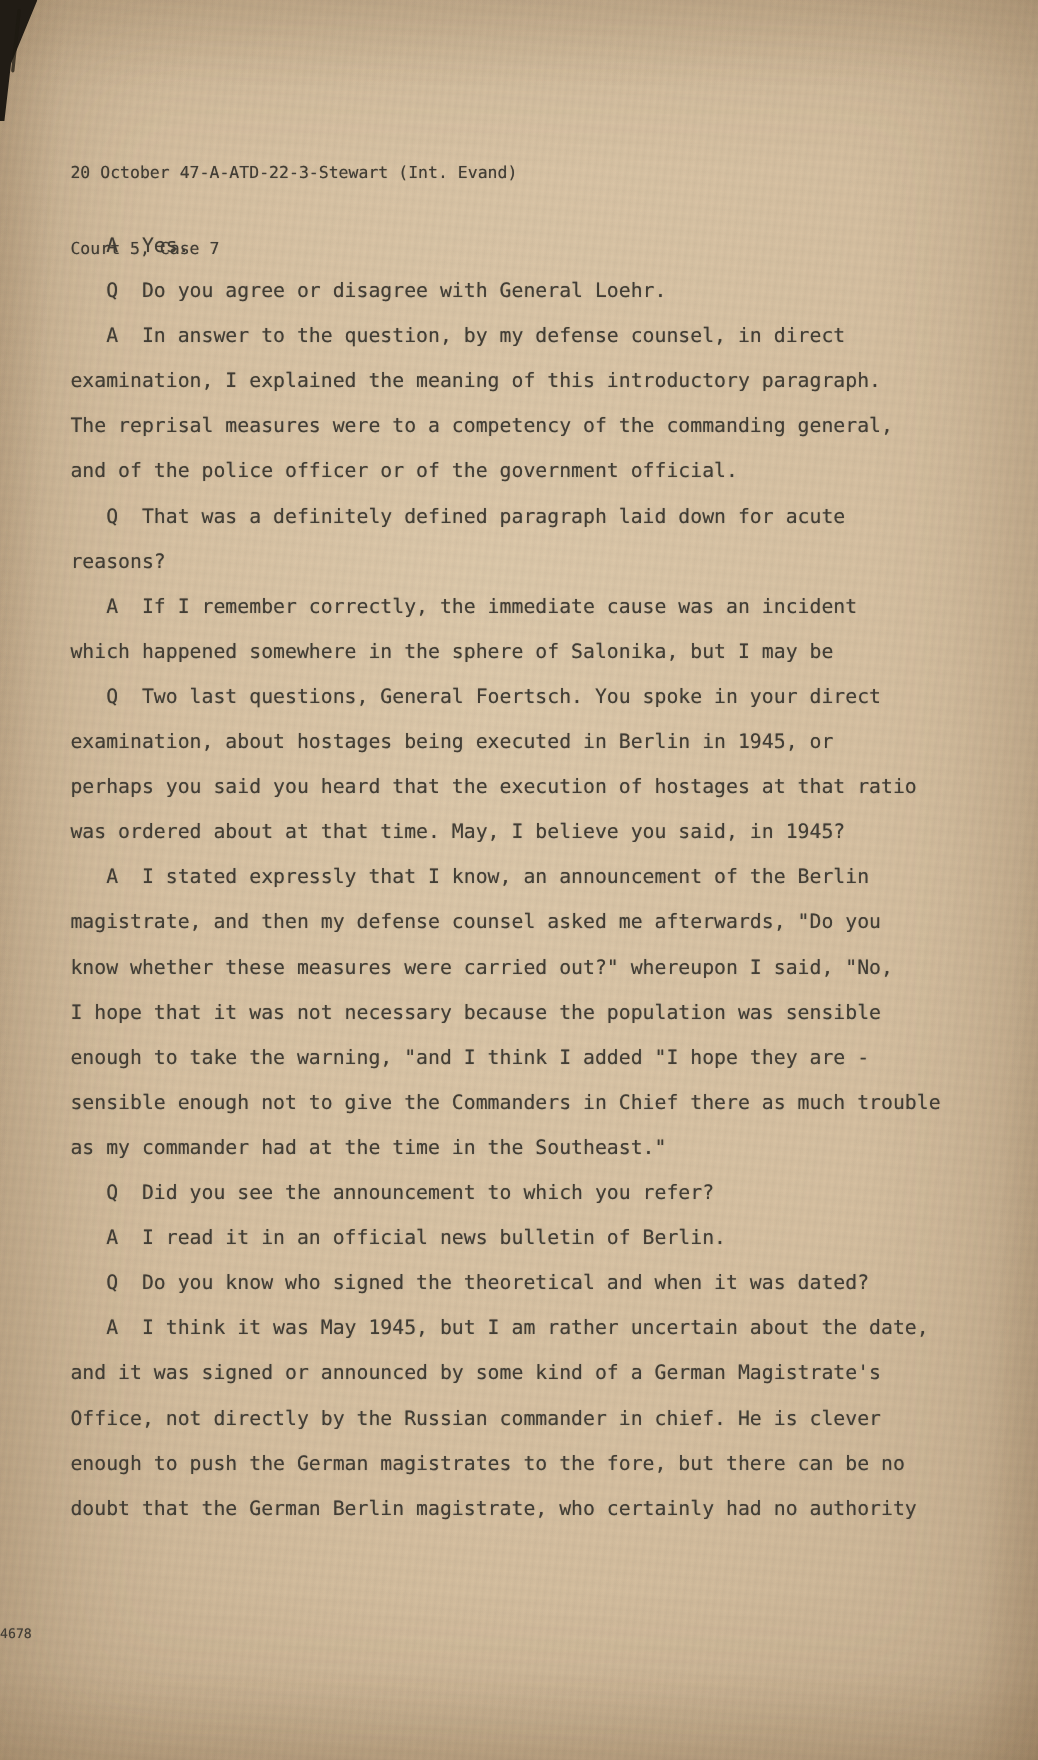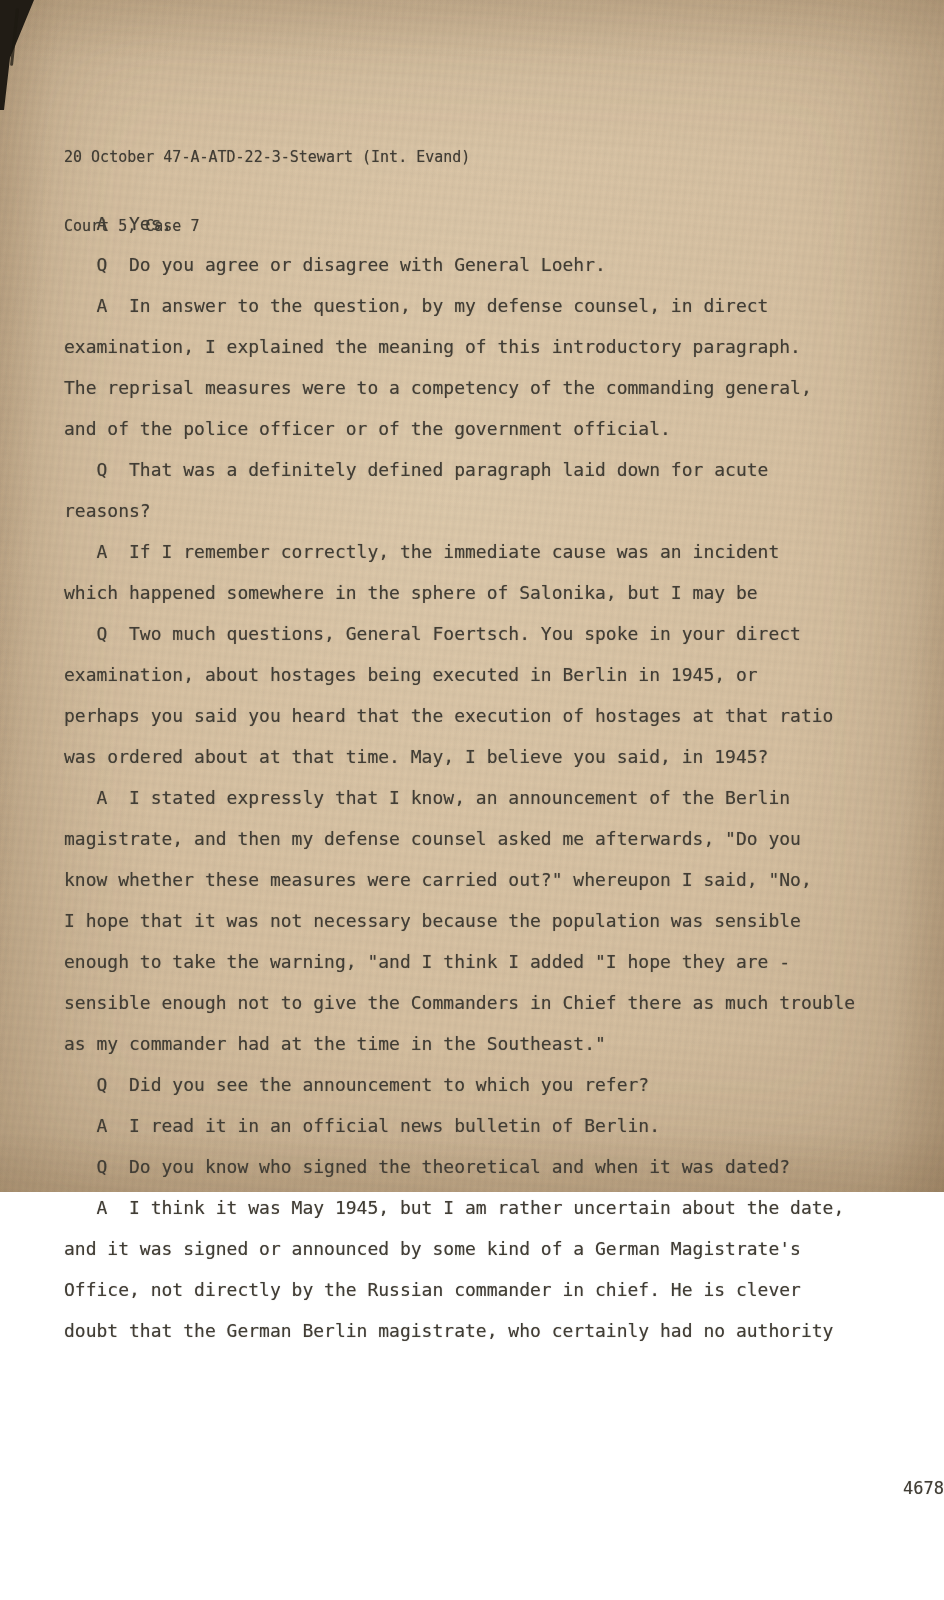--- a/index.html
+++ b/index.html
@@ -8,21 +8,21 @@
   }
   body {
     width: 944px;
     height: 1600px;
     overflow: hidden;
     font-family: "DejaVu Sans Mono", "Liberation Mono", monospace;
   }
   .page {
     position: relative;
     width: 944px;
-    height: 1192px;
+    height: 1600px;
     background:
       radial-gradient(ellipse at 48% 38%, rgba(255,244,220,0.18) 0%, rgba(255,244,220,0.0) 55%, rgba(110,82,50,0.16) 100%),
       linear-gradient(93deg, rgba(120,90,58,0.14) 0%, rgba(120,90,58,0.0) 6%, rgba(120,90,58,0.0) 94%, rgba(120,90,58,0.18) 100%),
       linear-gradient(180deg, rgba(130,100,64,0.10) 0%, rgba(130,100,64,0.0) 5%, rgba(130,100,64,0.0) 95%, rgba(130,100,64,0.14) 100%),
       var(--paper, #d7c1a2);
     box-shadow: inset 0 0 140px rgba(92,66,38,0.30);
   }
   
   .page::before {
     content: "";
@@ -74,22 +74,22 @@
   }
   .line {
     white-space: pre;
     height: 41px;
   }
   .page-number {
     position: absolute;
     top: 1478px;
     left: 0;
     width: 944px;
-    text-align: right;
-    font-size: 17px;
+    text-align: left;
+    font-size: 12px;
     color: var(--ink, #413d35);
     text-shadow: 0 0 0.8px rgba(62,57,48,0.5);
   }
 </style>
 </head>
 <body>
 
 <div class="page">
 
   <div class="corner-tear"></div>
@@ -104,35 +104,36 @@
       <div class="line">   A  Yes.</div>
       <div class="line">   Q  Do you agree or disagree with General Loehr.</div>
       <div class="line">   A  In answer to the question, by my defense counsel, in direct</div>
       <div class="line">examination, I explained the meaning of this introductory paragraph.</div>
       <div class="line">The reprisal measures were to a competency of the commanding general,</div>
       <div class="line">and of the police officer or of the government official.</div>
       <div class="line">   Q  That was a definitely defined paragraph laid down for acute</div>
       <div class="line">reasons?</div>
       <div class="line">   A  If I remember correctly, the immediate cause was an incident</div>
       <div class="line">which happened somewhere in the sphere of Salonika, but I may be</div>
-      <div class="line">   Q  Two much questions, General Foertsch. You spoke in your direct</div>
+      <div class="line">   Q  Two last questions, General Foertsch. You spoke in your direct</div>
       <div class="line">examination, about hostages being executed in Berlin in 1945, or</div>
       <div class="line">perhaps you said you heard that the execution of hostages at that ratio</div>
       <div class="line">was ordered about at that time. May, I believe you said, in 1945?</div>
       <div class="line">   A  I stated expressly that I know, an announcement of the Berlin</div>
       <div class="line">magistrate, and then my defense counsel asked me afterwards, "Do you</div>
       <div class="line">know whether these measures were carried out?" whereupon I said, "No,</div>
       <div class="line">I hope that it was not necessary because the population was sensible</div>
       <div class="line">enough to take the warning, "and I think I added "I hope they are -</div>
       <div class="line">sensible enough not to give the Commanders in Chief there as much trouble</div>
       <div class="line">as my commander had at the time in the Southeast."</div>
       <div class="line">   Q  Did you see the announcement to which you refer?</div>
       <div class="line">   A  I read it in an official news bulletin of Berlin.</div>
       <div class="line">   Q  Do you know who signed the theoretical and when it was dated?</div>
       <div class="line">   A  I think it was May 1945, but I am rather uncertain about the date,</div>
       <div class="line">and it was signed or announced by some kind of a German Magistrate's</div>
       <div class="line">Office, not directly by the Russian commander in chief. He is clever</div>
+      <div class="line">enough to push the German magistrates to the fore, but there can be no</div>
       <div class="line">doubt that the German Berlin magistrate, who certainly had no authority</div>
     </div>
 
   <div class="page-number">4678</div>
 
 </div>
 
 </body></html>

